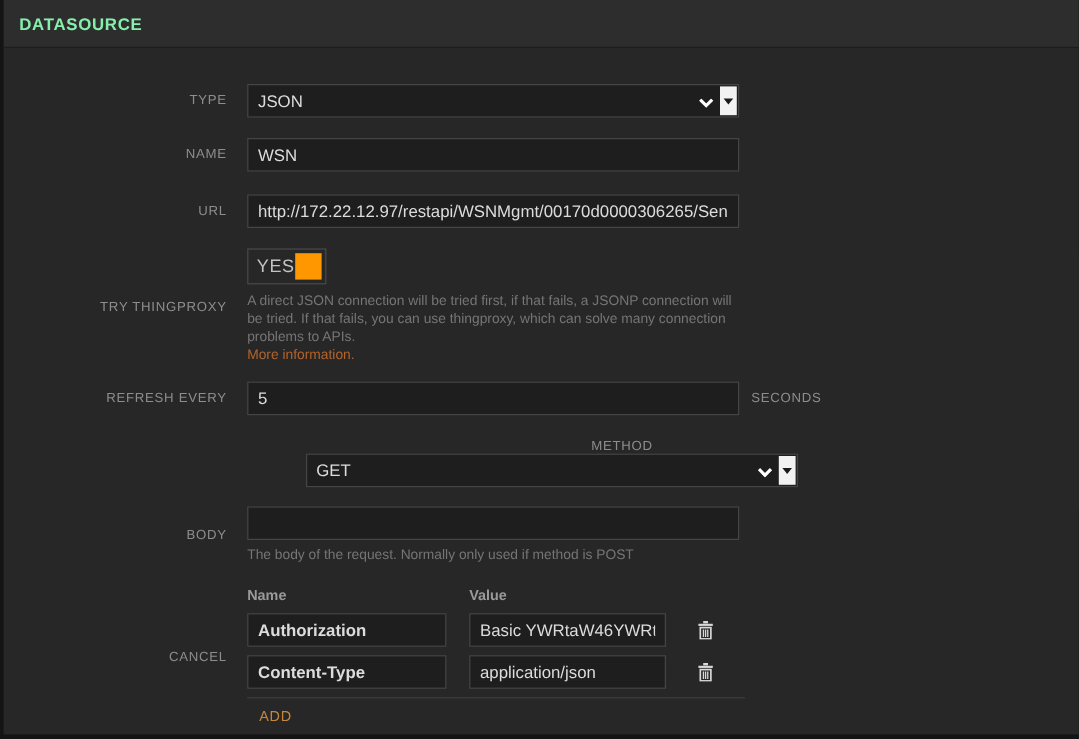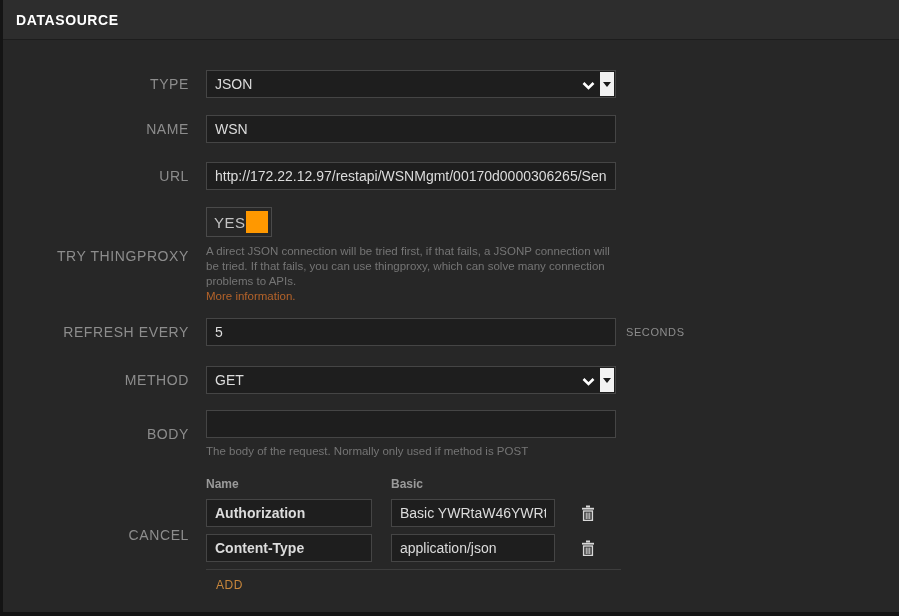--- a/index.html
+++ b/index.html
@@ -11,28 +11,28 @@
   }
   .modal {
     position:absolute; left:3px; top:0; width:896px; height:612px;
     background:#272727; overflow:hidden;
   }
   .titlebar {
     height:40px; background:#2d2d2d; border-bottom:1px solid #1d1d1d;
     display:flex; align-items:center; padding-left:13px;
   }
   .titlebar .title {
-    color:#ffffff; font-size:14px; font-weight:bold; letter-spacing:.6px;
+    color:#86efac; font-size:14px; font-weight:bold; letter-spacing:.6px;
   }
   .form { padding-top:30px; }
   .row { display:flex; align-items:center; }
   .row.top { align-items:center; }
   .label-col {
     width:186px; min-width:186px; text-align:right;
-    color:#8d8d8d; font-size:14px; letter-spacing:.6px;
+    color:#8d8d8d; font-size:11px; letter-spacing:.6px;
   }
   .ctl-col { margin-left:17px; }
 
   
   .tinput {
     width:410px; height:28px; background:#1e1e1e;
     border:1px solid #454545; color:#dcdcdc; font-size:14px;
     font-family:"Liberation Sans", sans-serif;
     padding:0 8px; outline:none;
   }
@@ -104,21 +104,21 @@
   }
   .save-btn { margin-right:51px; }
   .cancel-btn { margin-right:21px; }
 
   
   .r-type   { margin-bottom:17px; }
   .r-name   { margin-bottom:19px; }
   .r-url    { margin-bottom:17px; }
   .r-proxy  { margin-bottom:14px; }
   .r-refresh{ margin-bottom:20px; }
-  .r-method { margin-bottom:16px; }
+  .r-method { margin-bottom:16px;flex-direction:column; }
   .r-body   { margin-bottom:19px; }
   .lh-ctl { line-height:30px; }
 </style>
 </head>
 <body>
 
 <div class="modal">
   <div class="titlebar">
     <span class="title">DATASOURCE</span>
   </div>
@@ -197,21 +197,21 @@
         <input class="tinput" type="text" value="" style="">
         <div class="body-help">The body of the request. Normally only used if method is POST</div>
       </div>
     </div>
 
     <div class="row top">
       <div class="label-col hdr-label">CANCEL</div>
       <div class="ctl-col">
         <div class="hdr-cols">
           <span class="hdr-col-name">Name</span>
-          <span class="hdr-col-value">Basic</span>
+          <span class="hdr-col-value">Value</span>
         </div>
 
         <div class="hdr-row">
           <input class="tinput hdr-input-name" type="text" value="Authorization" style="">
           <input class="tinput hdr-input-value" type="text" value="Basic YWRtaW46YWRta" style="">
           <button class="trash-btn">
             <svg width="14" height="16" viewBox="0 0 14 16">
               <rect x="5" y="0.5" width="4" height="2" fill="#d8d8d8"></rect>
               <rect x="1" y="2.8" width="12" height="1.8" fill="#d8d8d8"></rect>
               <rect x="2.6" y="6" width="8.8" height="9.4" fill="none" stroke="#d8d8d8" stroke-width="1.4"></rect>

